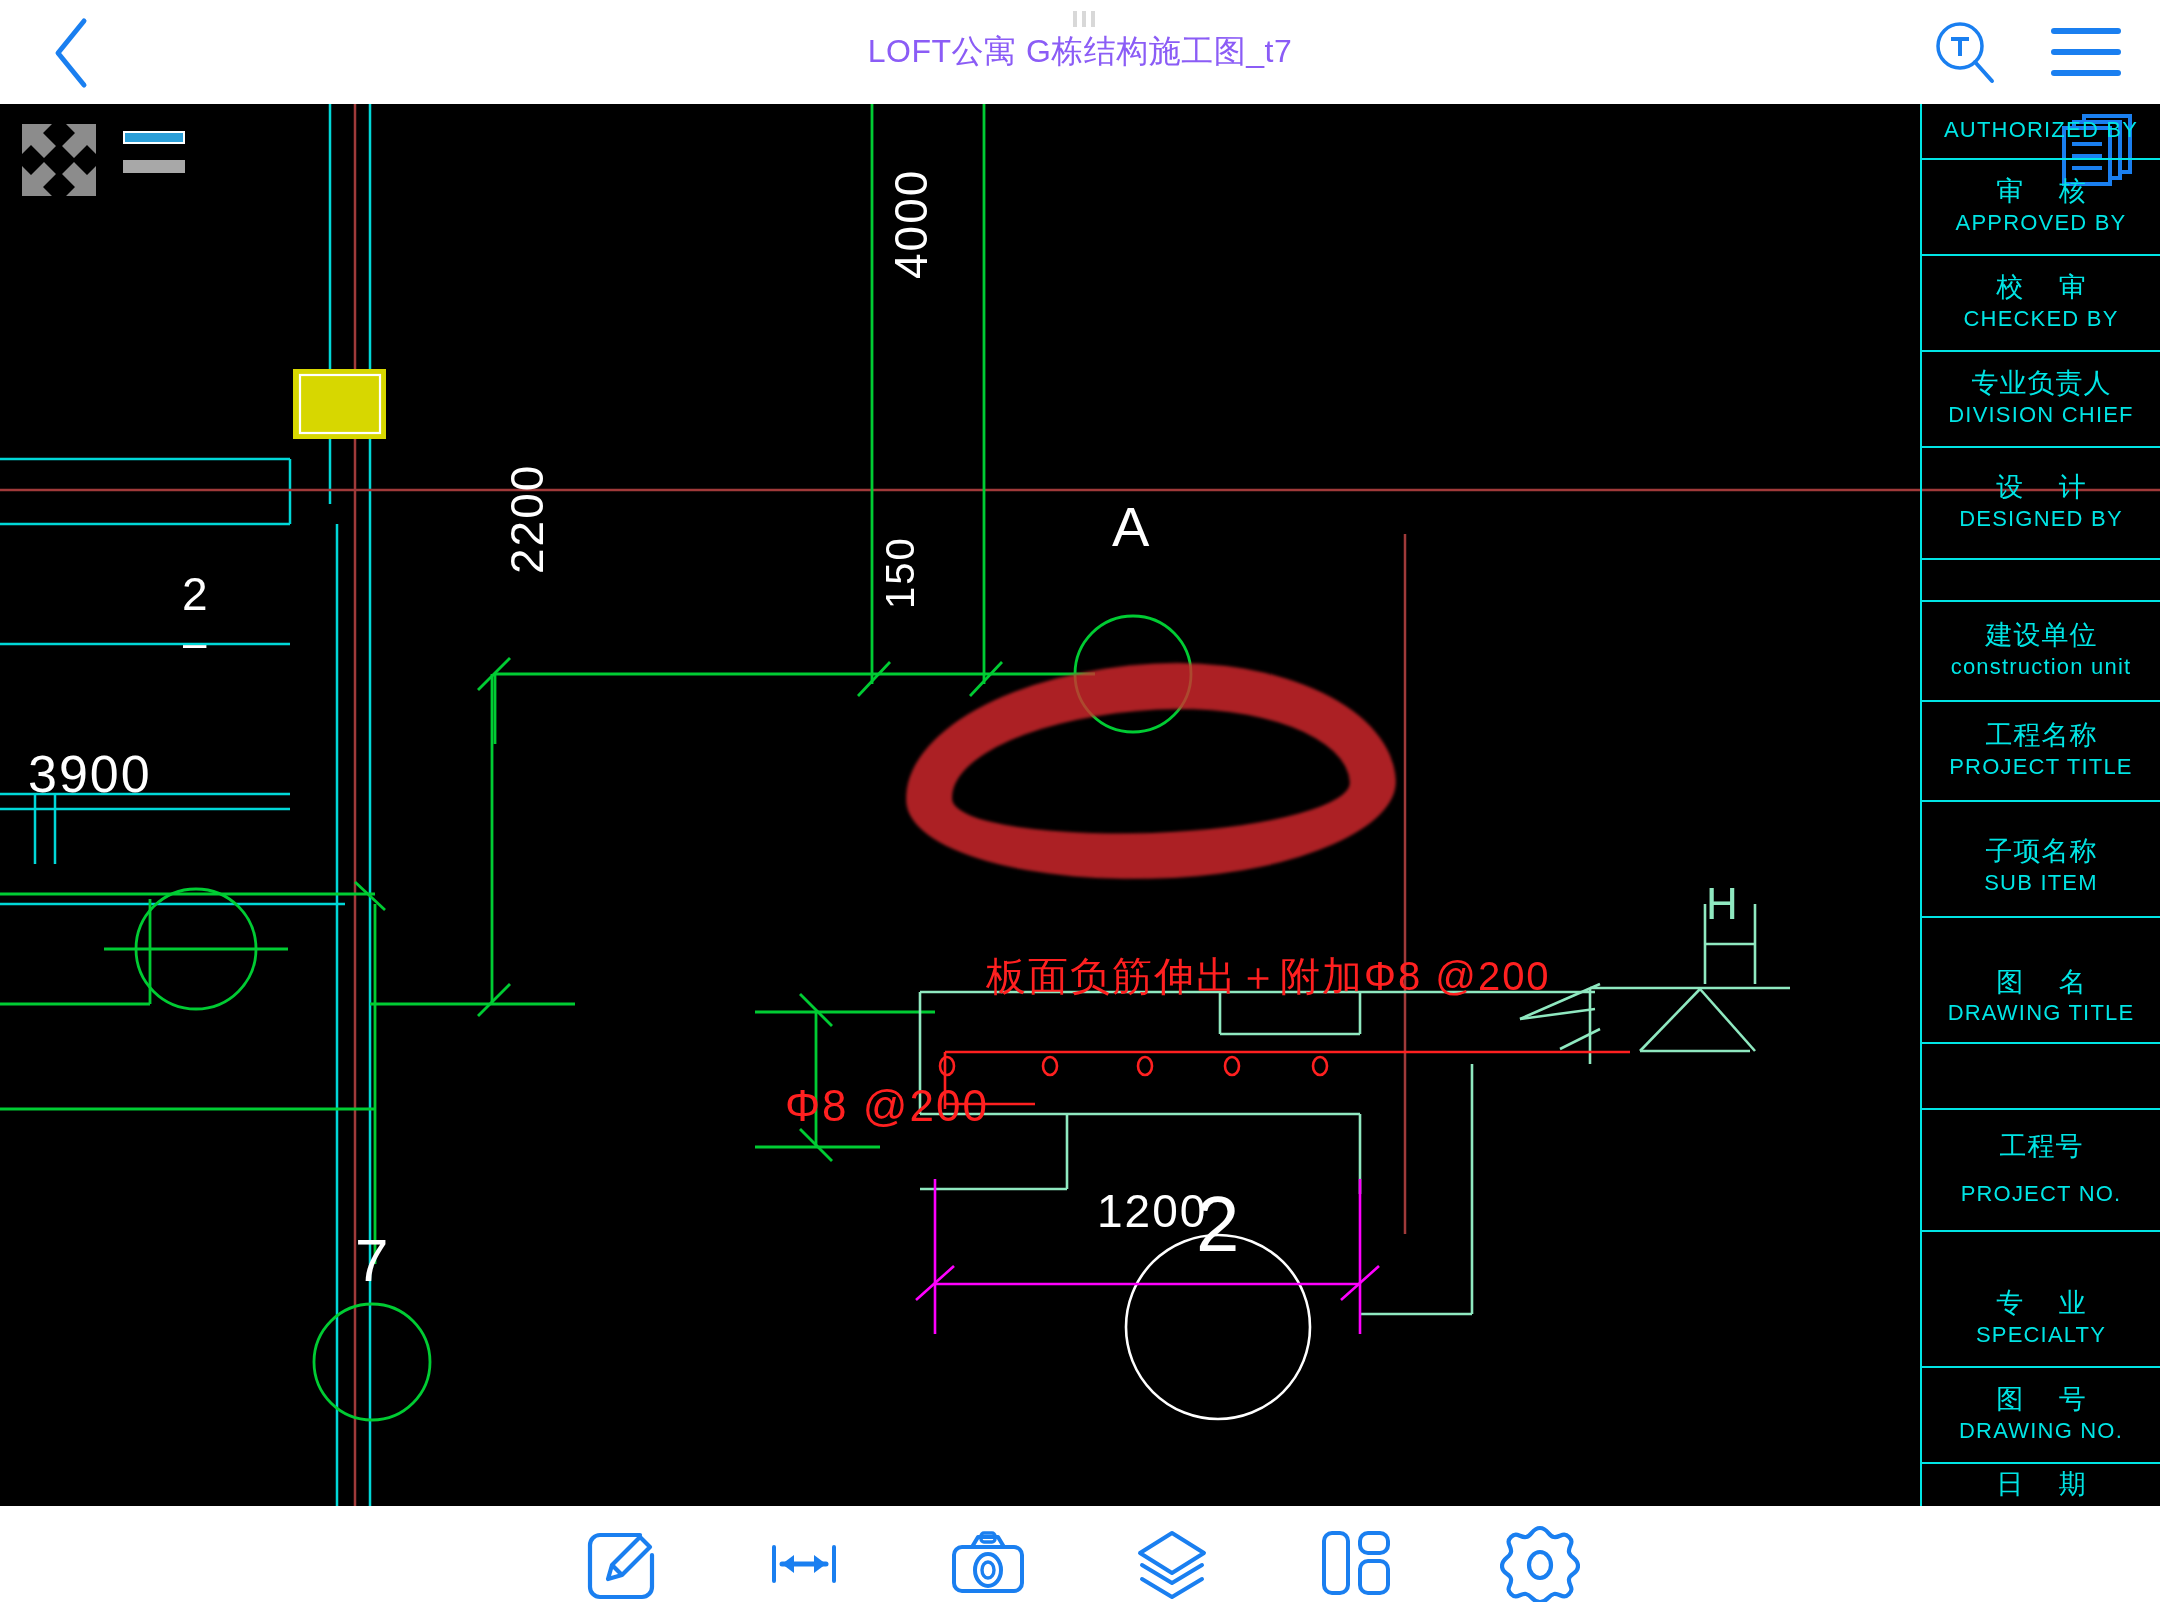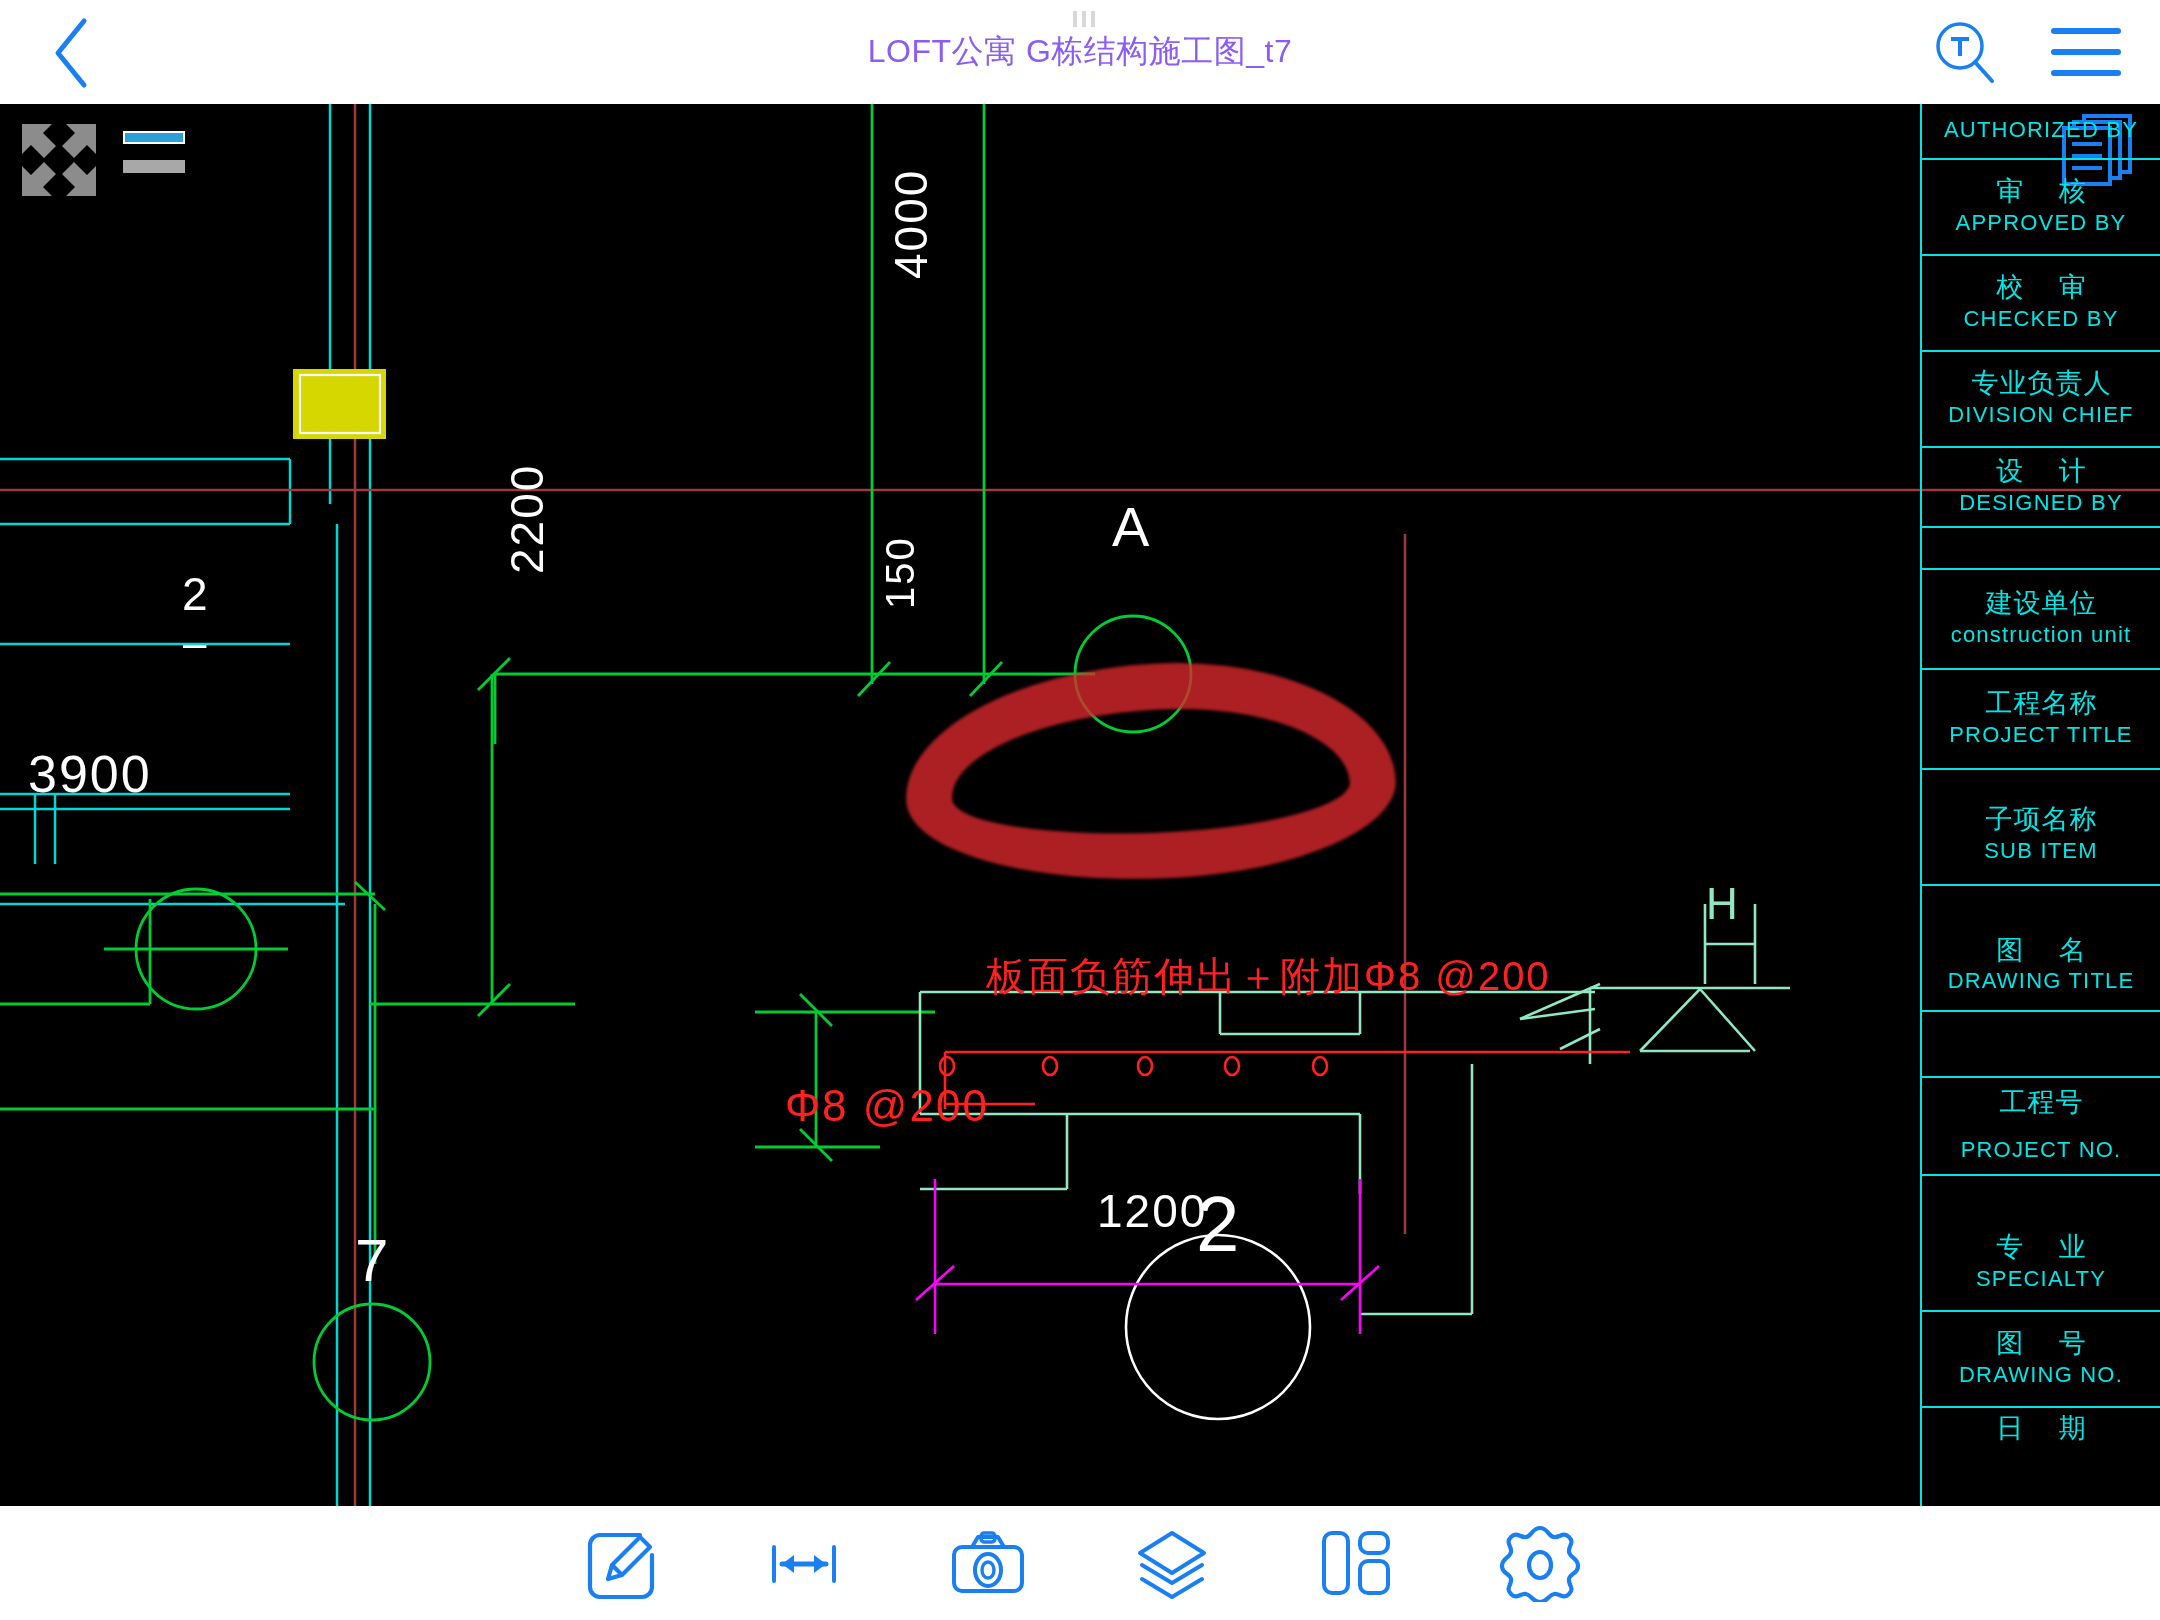--- a/index.html
+++ b/index.html
@@ -293,21 +293,21 @@
         <div class="tb-en">APPROVED BY</div>
       </div>
       <div class="tb-row" style="height:96px;">
         <div class="tb-cn">校 审</div>
         <div class="tb-en">CHECKED BY</div>
       </div>
       <div class="tb-row" style="height:96px;">
         <div class="tb-cn tight">专业负责人</div>
         <div class="tb-en">DIVISION CHIEF</div>
       </div>
-      <div class="tb-row" style="height:80px;justify-content:center;">
+      <div class="tb-row" style="height:112px;justify-content:center;">
         <div class="tb-cn">设 计</div>
         <div class="tb-en">DESIGNED BY</div>
       </div>
       <div class="tb-row tb-blank" style="height:42px;"></div>
       <div class="tb-row" style="height:100px;">
         <div class="tb-cn tight">建设单位</div>
         <div class="tb-en">construction unit</div>
       </div>
       <div class="tb-row" style="height:100px;">
         <div class="tb-cn tight">工程名称</div>
@@ -315,21 +315,21 @@
       </div>
       <div class="tb-row" style="height:100px;margin-top:16px;">
         <div class="tb-cn tight">子项名称</div>
         <div class="tb-en">SUB ITEM</div>
       </div>
       <div class="tb-row" style="height:126px; justify-content:flex-end; padding-bottom:14px;">
         <div class="tb-cn">图 名</div>
         <div class="tb-en">DRAWING TITLE</div>
       </div>
       <div class="tb-row tb-blank" style="height:66px;"></div>
-      <div class="tb-row" style="height:98px;gap:16px;">
+      <div class="tb-row" style="height:122px;gap:16px;">
         <div class="tb-cn tight">工程号</div>
         <div class="tb-en">PROJECT NO.</div>
       </div>
       <div class="tb-row" style="height:96px;margin-top:40px;">
         <div class="tb-cn">专 业</div>
         <div class="tb-en">SPECIALTY</div>
       </div>
       <div class="tb-row" style="height:96px;">
         <div class="tb-cn">图 号</div>
         <div class="tb-en">DRAWING NO.</div>

